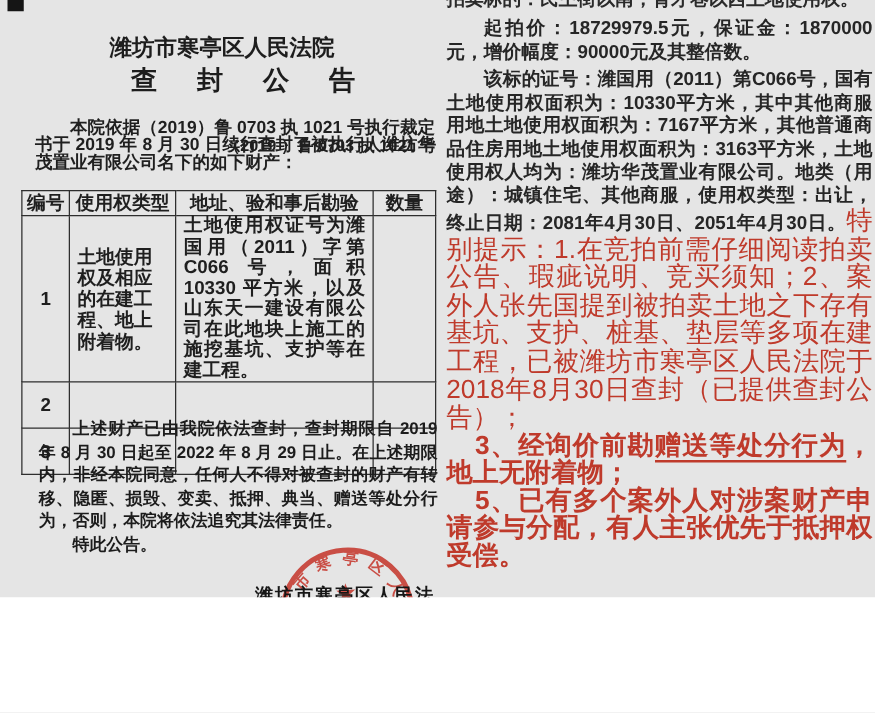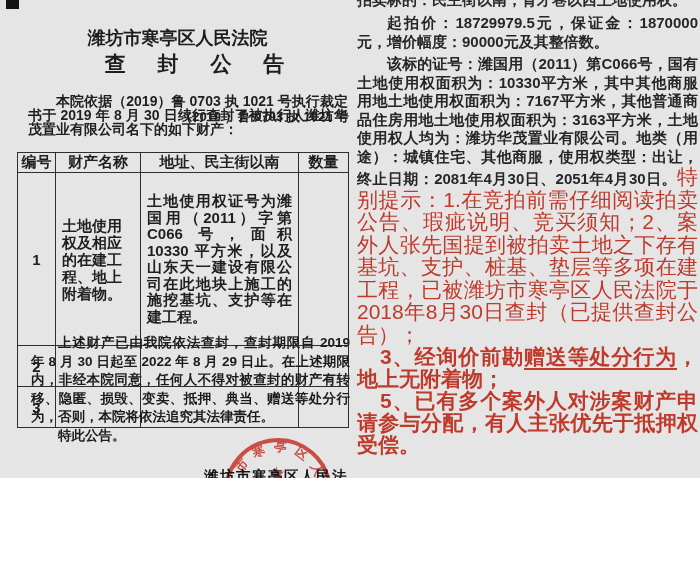--- a/index.html
+++ b/index.html
@@ -38,21 +38,21 @@
     border-collapse:collapse; table-layout:fixed;
     font-size:15px; font-weight:bold; color:#1f1f1f;
   }
   table.seizure th, table.seizure td {
     border:1.2px solid #2e2e2e; vertical-align:middle;
   }
   table.seizure th { font-weight:bold; height:20px; text-align:center; }
   .col-no{width:38px;} .col-name{width:85px;} .col-addr{width:158px;} .col-qty{width:50px;}
   td.cell-no { text-align:center; }
   td.cell-name { padding:18px 6px; line-height:17px; text-align:left; }
-  td.cell-addr { padding:20px 6px; line-height:16.5px; text-align:justify; }
+  td.cell-addr { padding:0 6px; line-height:16.5px; text-align:justify; }
   tr.r1 td{height:84px;} tr.r2 td{height:33px;} tr.r3 td{height:34px;}
   .closing {
     position:absolute; top:334px; left:31px; width:319px;
     font-size:13.5px; font-weight:bold; line-height:18.6px;
     text-align:justify; text-indent:2em; color:#1c1c1c;
   }
   .closing2 { text-indent:2em; }
   .seal {
     position:absolute; left:222px; top:436px; opacity:.85;
     transform:rotate(-4deg);
@@ -101,22 +101,22 @@
     <table class="seizure">
       <colgroup>
         <col class="col-no">
           <col class="col-name">
           <col class="col-addr">
           <col class="col-qty">
       </colgroup>
       <thead>
         <tr>
           <th>编号</th>
-          <th>财产名称</th>
-          <th>地址、民主街以南</th>
+          <th>使用权类型</th>
+          <th>地址、验和事后勘验</th>
           <th>数量</th>
         </tr>
       </thead>
       <tbody>
         <tr class="r1">
           <td class="cell-no">1</td>
           <td class="cell-name">土地使用权及相应的在建工程、地上附着物。</td>
           <td class="cell-addr">土地使用权证号为潍国用（2011）字第 C066 号，面积 10330 平方米，以及山东天一建设有限公司在此地块上施工的施挖基坑、支护等在建工程。</td>
           <td></td>
         </tr>

